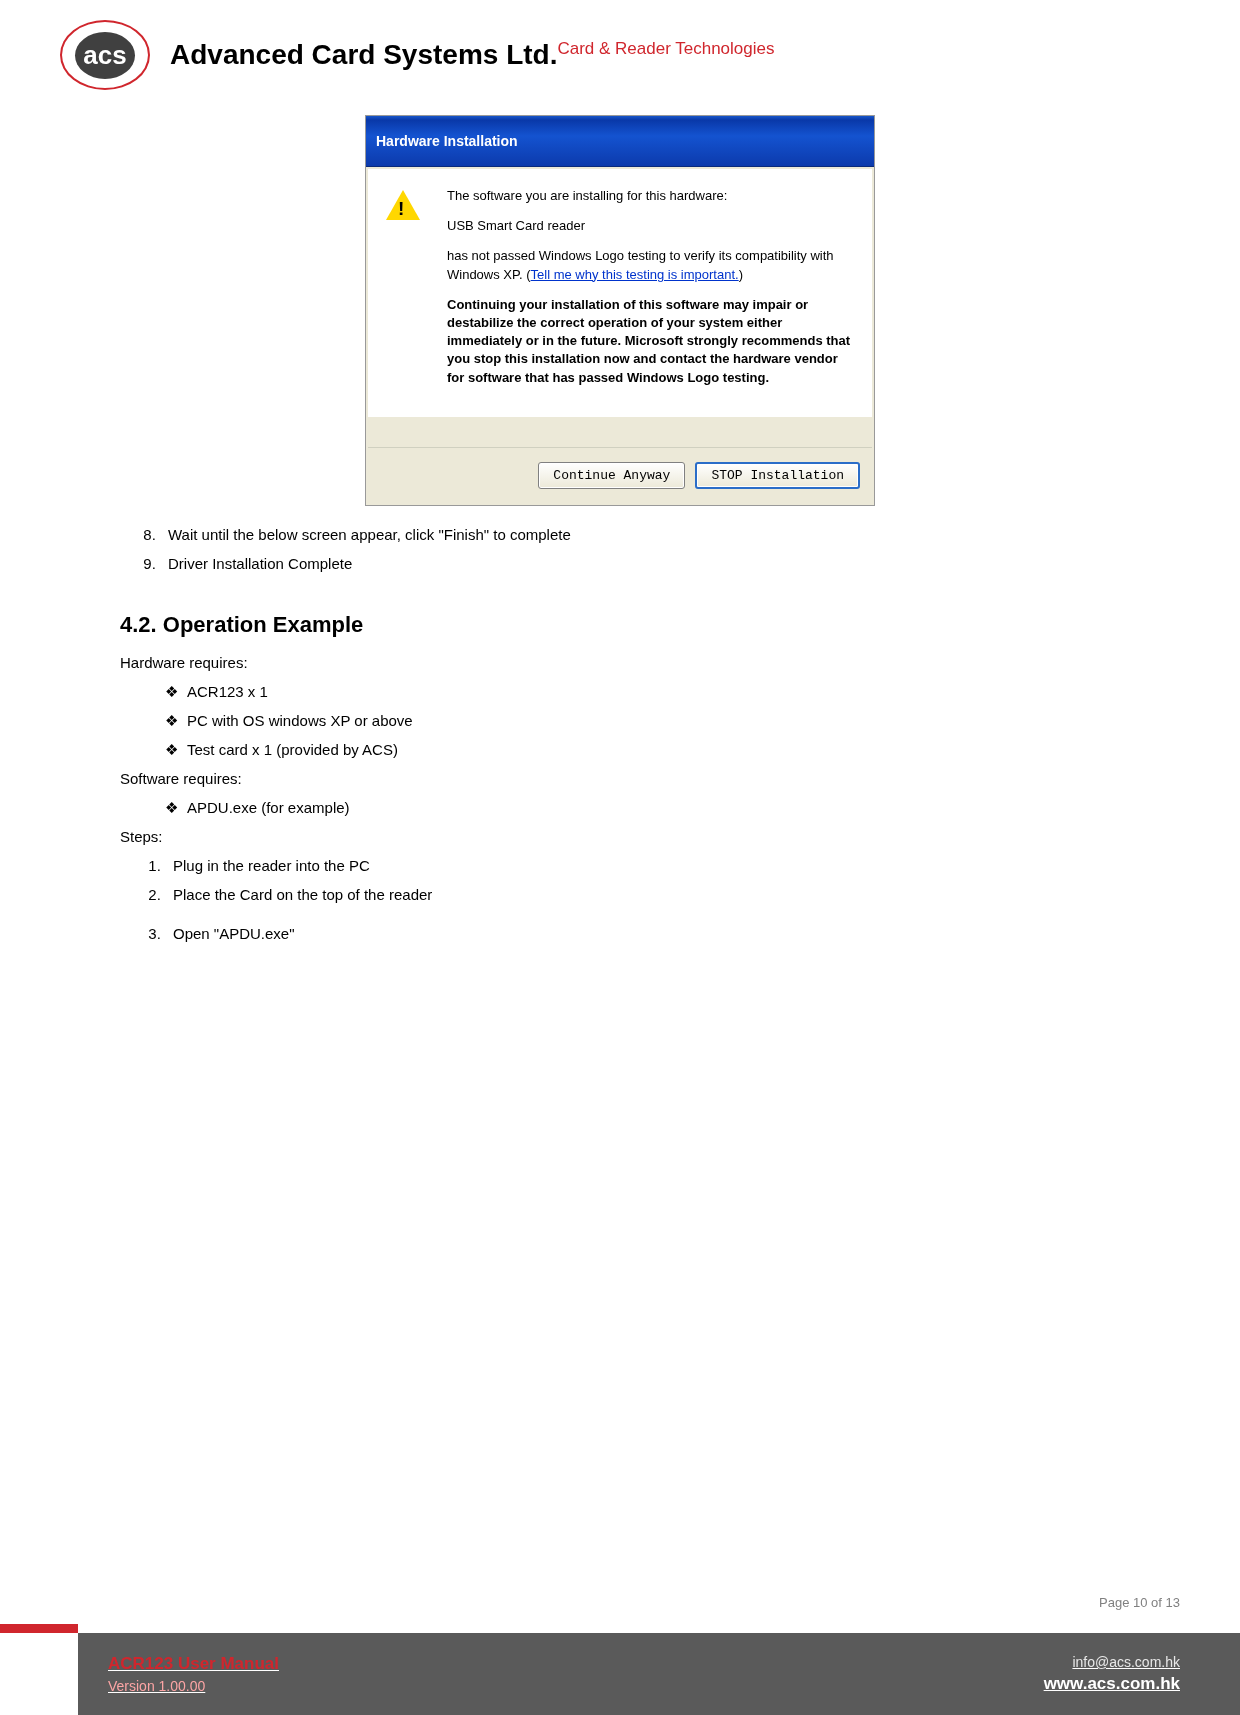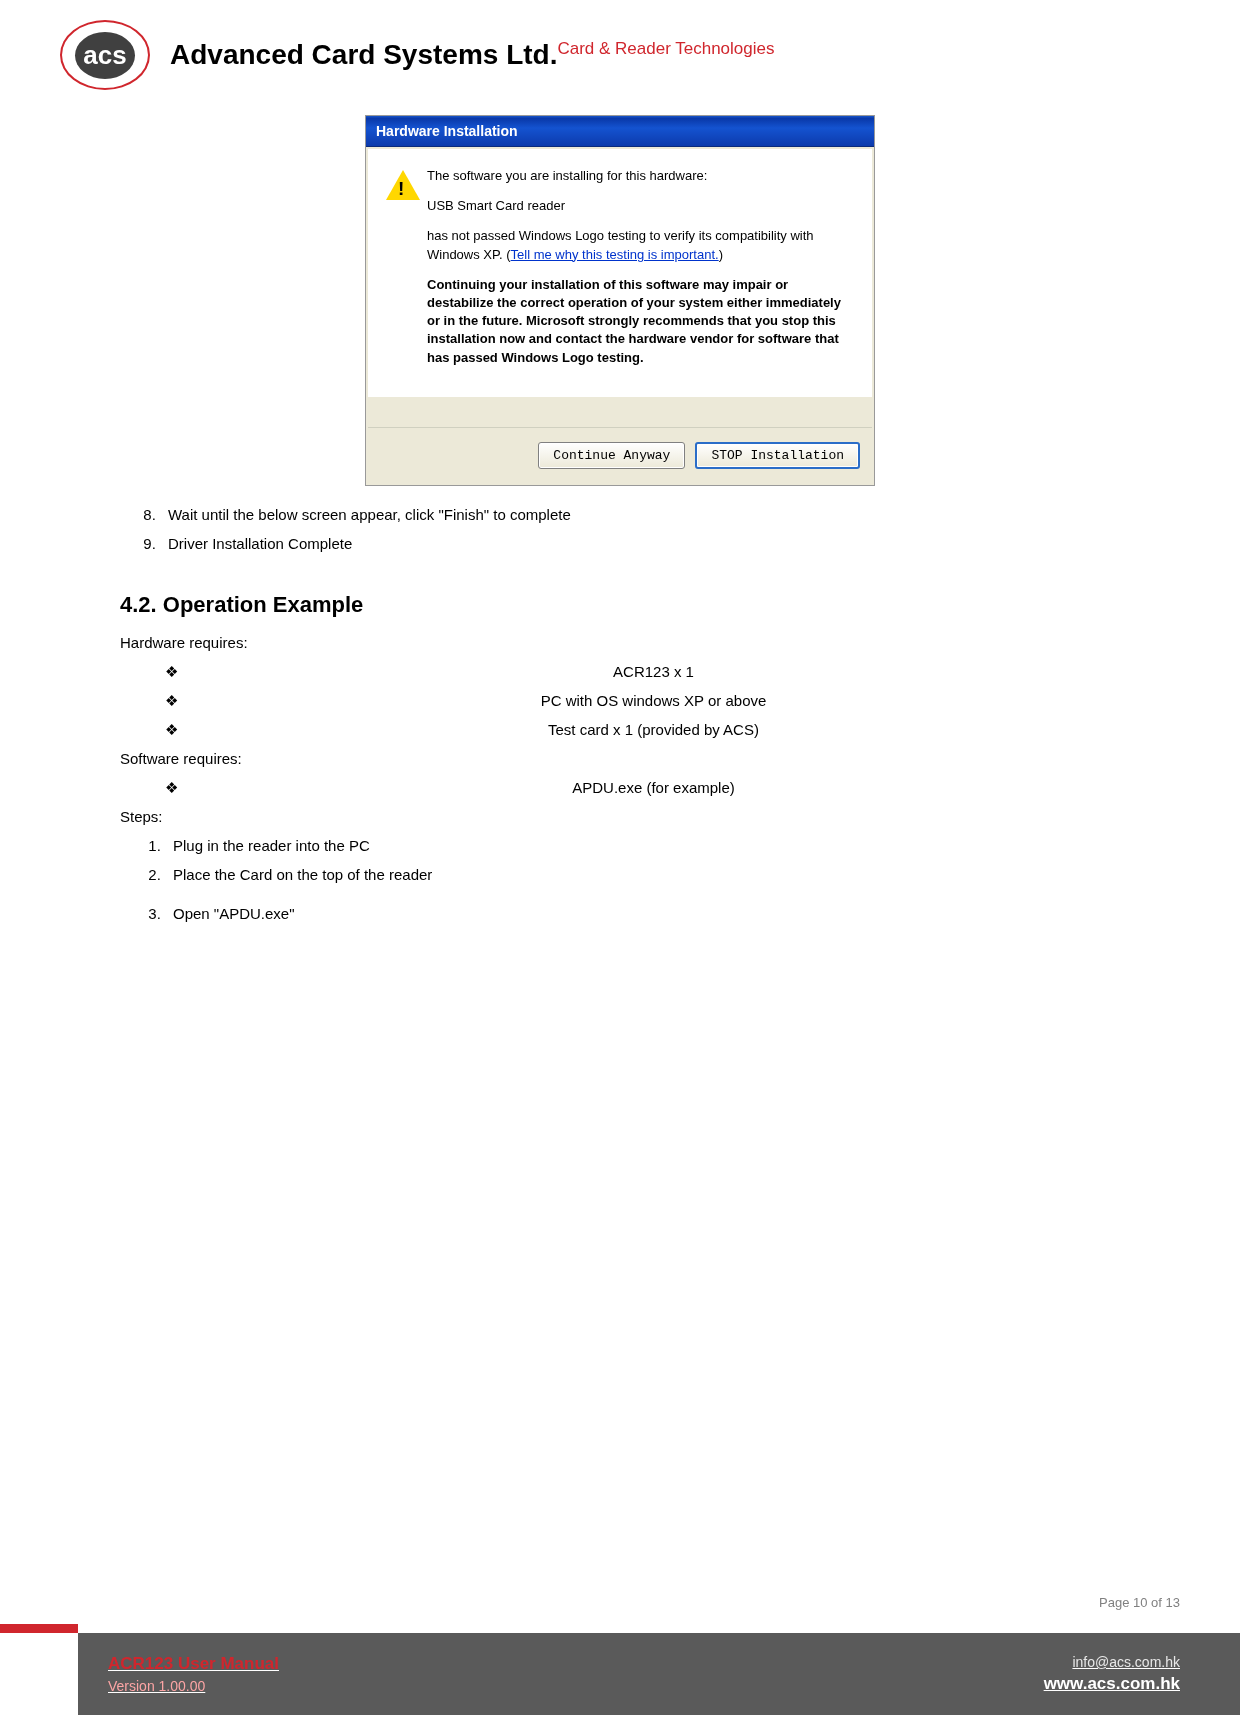--- a/index.html
+++ b/index.html
@@ -63,32 +63,32 @@
       margin: 0 auto 20px auto;
       border: 1px solid #999;
       background: #ece9d8;
       font-family: Tahoma, sans-serif;
       font-size: 13px;
     }
     .dialog-titlebar {
       background: linear-gradient(to bottom, #1856c9 0%, #0938a8 8%, #1453d0 40%, #0c3aac 100%);
       color: #fff;
       font-weight: bold;
-      padding: 7px 10px;
+      padding: 17px 10px;
       font-size: 14px;
       border-bottom: 1px solid #0a2a7a;
     }
     .dialog-body {
       padding: 18px 18px 18px 18px;
       background: #fff;
       margin: 2px;
     }
     .dialog-content-row {
       display: flex;
-      gap: 7px;
+      gap: 27px;
     }
     .warning-icon {
       width: 34px;
       height: 34px;
       flex-shrink: 0;
       position: relative;
       margin-top: 3px;
     }
     .warning-triangle {
       width: 0;
@@ -166,21 +166,20 @@
     .diamond-list {
       list-style: none;
       margin-left: 45px;
       margin-bottom: 12px;
     }
     .diamond-list li {
       font-size: 15px;
       margin-bottom: 12px;
       position: relative;
       padding-left: 22px;
-      text-align: center;
     }
     .diamond-list li::before {
       content: "❖";
       position: absolute;
       left: 0;
       top: 0;
     }
     .num-list {
       margin-left: 45px;
       margin-bottom: 12px;

